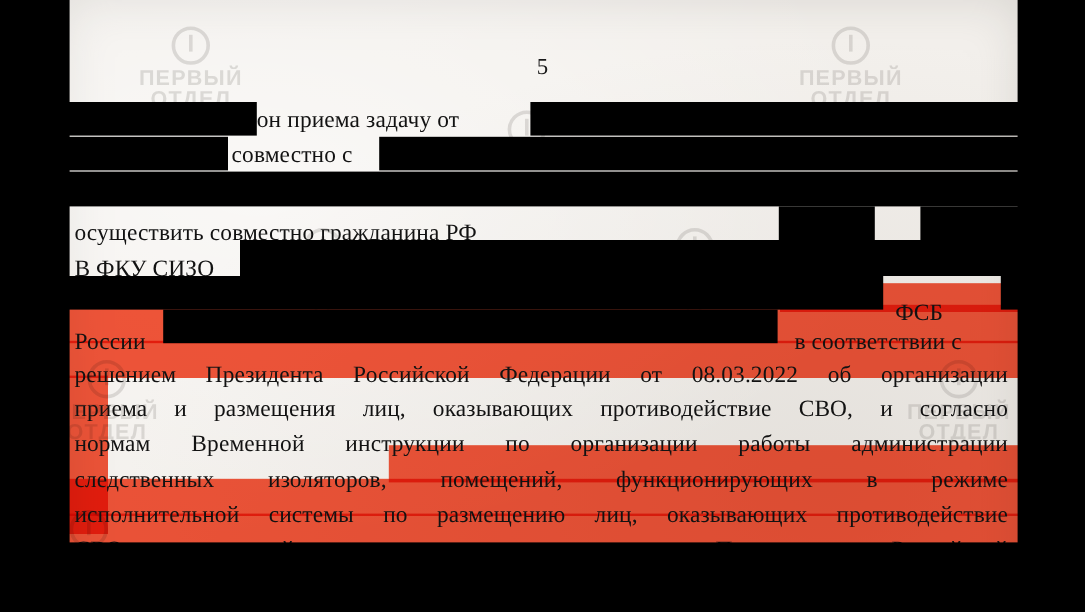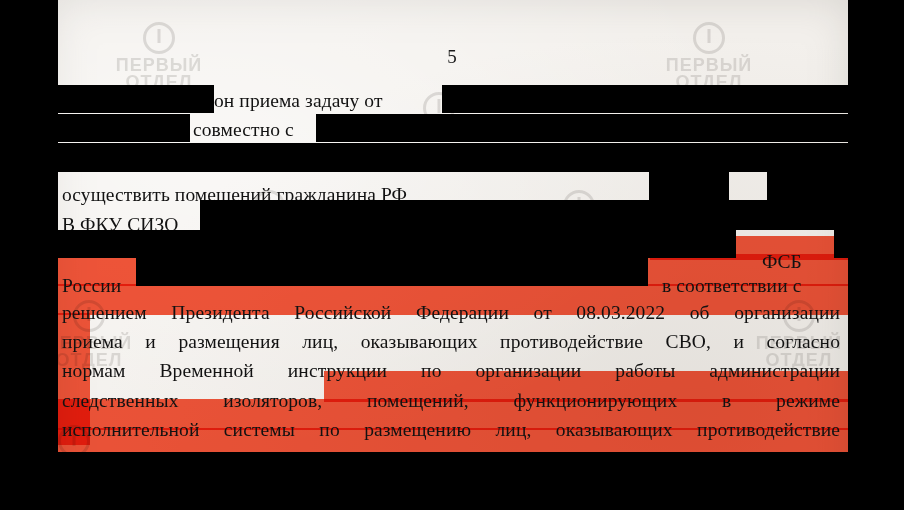--- a/index.html
+++ b/index.html
@@ -196,30 +196,30 @@
         <span class="t" style="left:152px;">он приема задачу от</span>
       </div>
 
       <div class="line">
         <span class="t" style="left:131px;">совместно с</span>
       </div>
 
       <div class="line" style="height:36px;"></div>
 
       <div class="line">
-        <span class="t" style="left:0px;">осуществить помещений гражданина РФ</span>
+        <span class="t" style="left:0px;">осуществить совместно гражданина РФ</span>
         <span class="t" style="left:620px;">из</span>
       </div>
 
       <div class="line">
         <span class="t" style="left:0px;">В ФКУ СИЗО</span>
       </div>
 
       <div class="line" style="height:32px;">
-        <span class="t" style="left:684px; top:10px;margin-left:16px;">ФСБ</span>
+        <span class="t" style="left:684px; top:10px;">ФСБ</span>
       </div>
 
       <div class="line">
         <span class="t" style="left:0px;">России</span>
         <span class="t" style="left:600px;">в соответствии с</span>
       </div>
 
       <div class="line justify" style="width:778px;">решением Президента Российской Федерации от 08.03.2022 об организации</div>
       <div class="line justify" style="width:778px;">приема и размещения лиц, оказывающих противодействие СВО, и согласно</div>
       <div class="line justify" style="width:778px;">нормам Временной инструкции по организации работы администрации</div>

